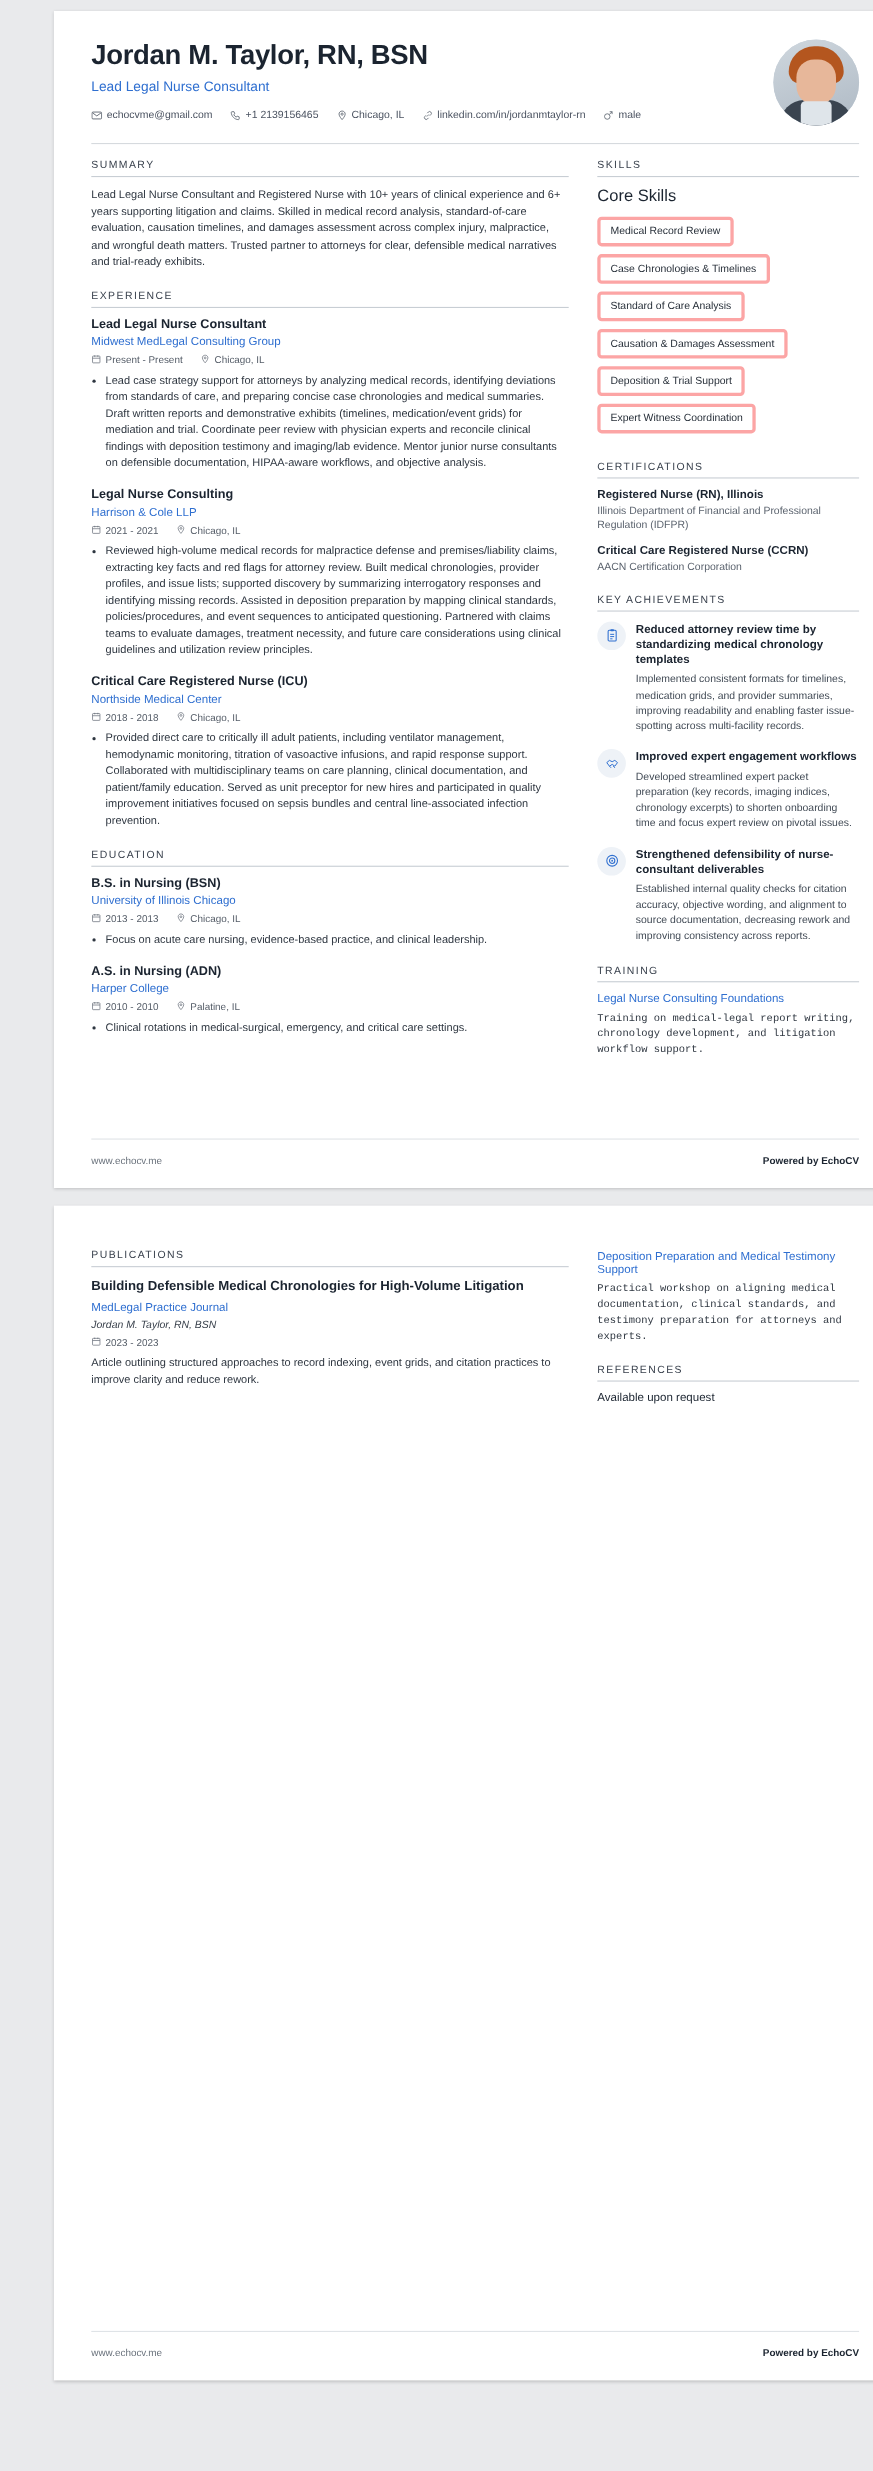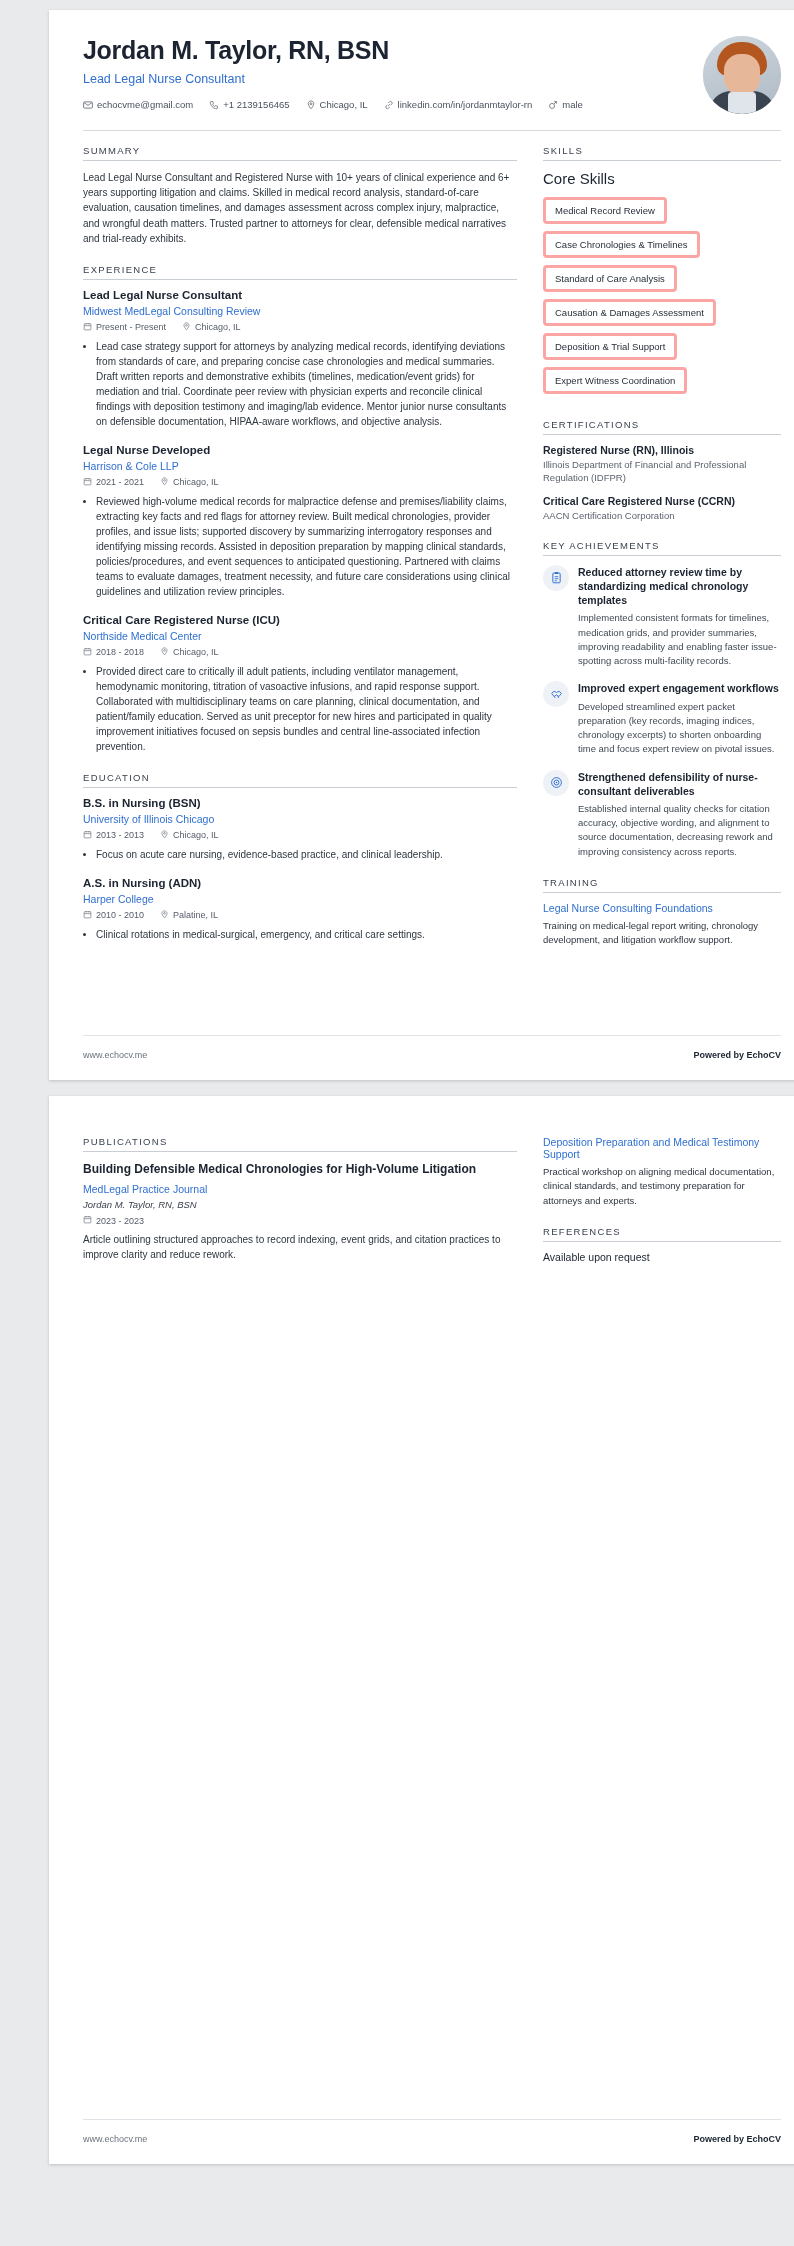--- a/index.html
+++ b/index.html
@@ -97,21 +97,21 @@
   .ach { display: flex; gap: 9px; margin-bottom: 13px; }
   .ach-icon {
     width: 26px; height: 26px; flex: 0 0 26px; border-radius: 50%;
     background: #eef2f7; display: flex; align-items: center; justify-content: center;
   }
   .ach-title { font-size: 10.5px; font-weight: bold; color: #1b2430; line-height: 1.35; margin-bottom: 4px; }
   .ach-desc { font-size: 9.5px; line-height: 1.5; color: #414a55; }
 
   
   .tr-title { font-size: 10.5px; color: #2f6fd0; margin-bottom: 5px; }
-  .tr-desc { font-size: 9.5px; line-height: 1.5; color: #2e3640; }
+  .tr-desc { font-size: 9.5px; line-height: 1.5; color: #2e3640; font-family: Liberation Mono, monospace; }
 
   
   .pub-title { font-size: 12px; font-weight: bold; color: #1b2430; line-height: 1.35; margin-bottom: 6px; }
   .pub-journal { font-size: 10.5px; color: #2f6fd0; margin-bottom: 4px; }
   .pub-authors { font-size: 9.5px; font-style: italic; color: #3a424d; margin-bottom: 5px; }
   .pub-desc { font-size: 10px; line-height: 1.5; color: #2e3640; }
 
   .ref-text { font-size: 10.5px; color: #1b2430; }
 
   
@@ -205,21 +205,21 @@
             <div class="sec-underline"></div>
             <p class="body">Lead Legal Nurse Consultant and Registered Nurse with 10+ years of clinical experience and 6+ years supporting litigation and claims. Skilled in medical record analysis, standard-of-care evaluation, causation timelines, and damages assessment across complex injury, malpractice, and wrongful death matters. Trusted partner to attorneys for clear, defensible medical narratives and trial-ready exhibits.</p>
           </div>
 
           <div class="sec">
             <div class="sec-title">EXPERIENCE</div>
             <div class="sec-underline"></div>
 
             <div class="job">
               <div class="job-title">Lead Legal Nurse Consultant</div>
-              <div class="job-org">Midwest MedLegal Consulting Review</div>
+              <div class="job-org">Midwest MedLegal Consulting Group</div>
               <div class="meta-row">
                 <span class="meta-item">
                   <span class="icon"><svg width="9" height="9" viewBox="0 0 16 16">
                         <rect x="2" y="3" width="12" height="11" rx="1" fill="none" stroke="#6b727c" stroke-width="1.2"></rect>
                         <path d="M2 6.5h12M5.5 1.8v2.4M10.5 1.8v2.4" stroke="#6b727c" stroke-width="1.2"></path>
                       </svg></span>
                   <span>Present - Present</span>
                 </span>
                 <span class="meta-item">
                   <span class="icon"><svg width="9" height="9" viewBox="0 0 16 16">
@@ -228,21 +228,21 @@
                       </svg></span>
                   <span>Chicago, IL</span>
                 </span>
               </div>
               <ul class="bullets">
                 <li>Lead case strategy support for attorneys by analyzing medical records, identifying deviations from standards of care, and preparing concise case chronologies and medical summaries. Draft written reports and demonstrative exhibits (timelines, medication/event grids) for mediation and trial. Coordinate peer review with physician experts and reconcile clinical findings with deposition testimony and imaging/lab evidence. Mentor junior nurse consultants on defensible documentation, HIPAA-aware workflows, and objective analysis.</li>
               </ul>
             </div>
 
             <div class="job">
-              <div class="job-title">Legal Nurse Developed</div>
+              <div class="job-title">Legal Nurse Consulting</div>
               <div class="job-org">Harrison &amp; Cole LLP</div>
               <div class="meta-row">
                 <span class="meta-item">
                   <span class="icon"><svg width="9" height="9" viewBox="0 0 16 16">
                         <rect x="2" y="3" width="12" height="11" rx="1" fill="none" stroke="#6b727c" stroke-width="1.2"></rect>
                         <path d="M2 6.5h12M5.5 1.8v2.4M10.5 1.8v2.4" stroke="#6b727c" stroke-width="1.2"></path>
                       </svg></span>
                   <span>2021 - 2021</span>
                 </span>
                 <span class="meta-item">

